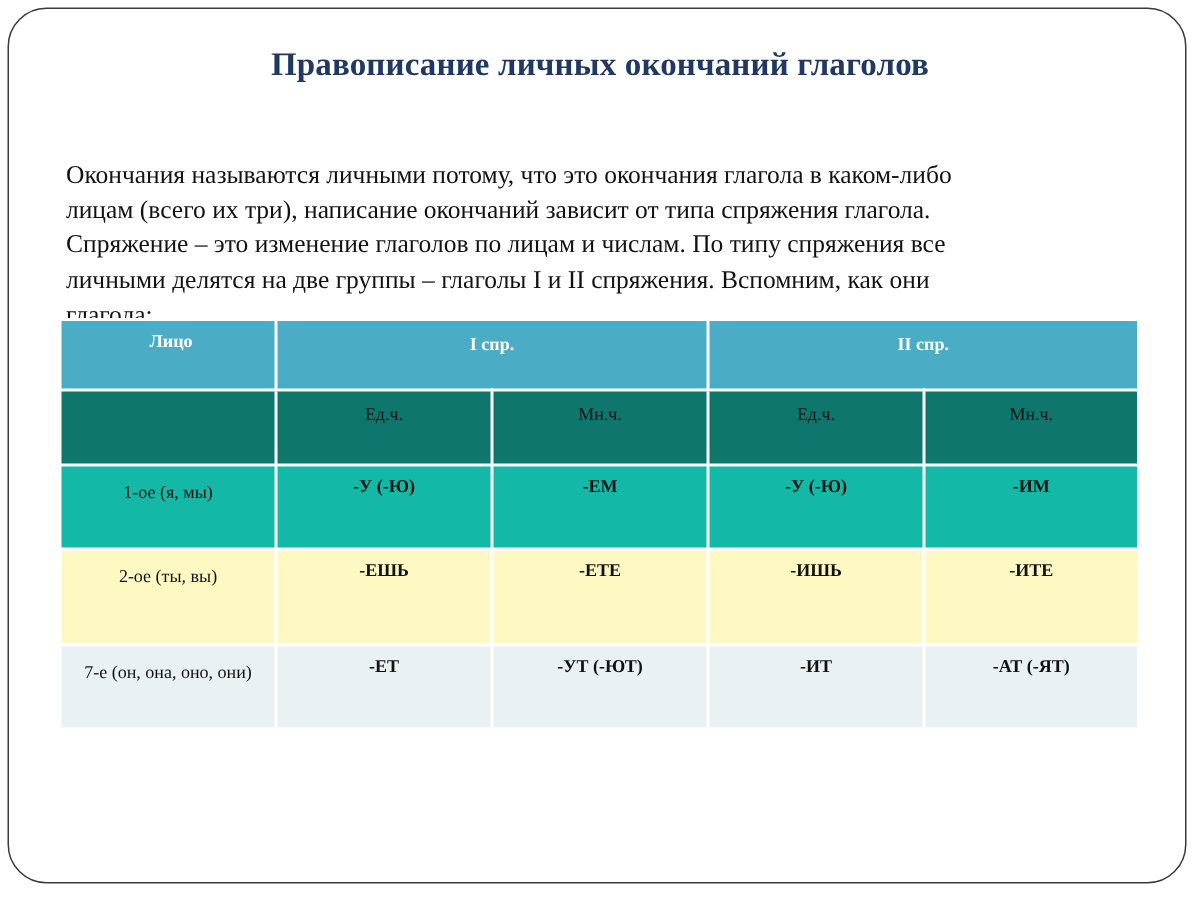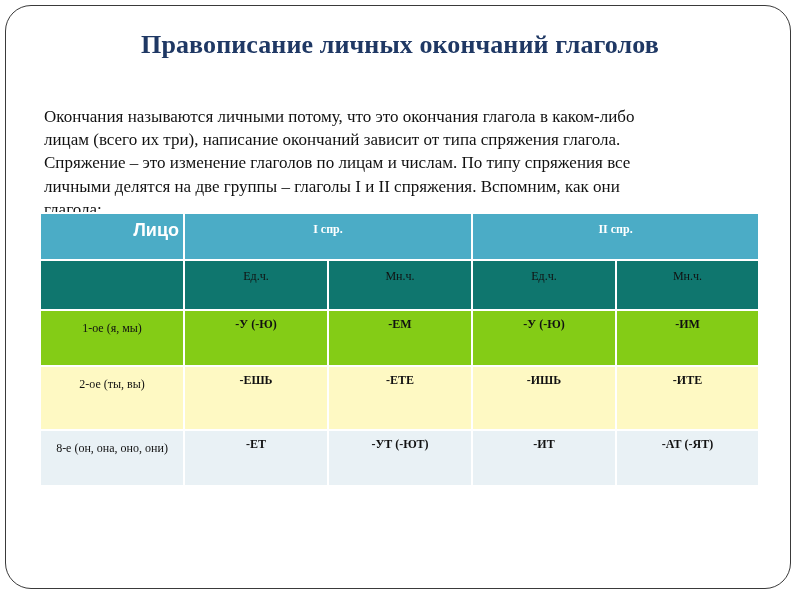--- a/index.html
+++ b/index.html
@@ -6,21 +6,21 @@
   body {
     width: 800px; height: 600px; background: #ffffff; position: relative; overflow: hidden;
     font-family: "Liberation Serif", "DejaVu Serif", serif;
   }
   .frame {
     position: absolute; left: 5px; top: 5px; width: 786px; height: 584px;
     border: 1.5px solid #3a3a3a; border-radius: 26px; box-sizing: border-box;
   }
   .title {
     position: absolute; left: 0; top: 30px; width: 800px; text-align: center;
-    font-size: 26px; font-weight: bold; color: #1f3864;
+    font-size: 22px; font-weight: bold; color: #1f3864;
     font-family: "Liberation Serif", "DejaVu Serif", serif;
     letter-spacing: 0.1px;
   }
   .intro {
     position: absolute; left: 44px; top: 77px; width: 720px;
     font-size: 17px; line-height: 23.2px; color: #111;
     font-family: "Liberation Serif", "DejaVu Serif", serif;
     margin-top: 28px;
   }
   .intro span { display: block; white-space: nowrap; }
@@ -32,25 +32,25 @@
   table.endings td {
     border: 2px solid #ffffff; box-sizing: border-box;
     text-align: center; vertical-align: top; font-size: 12px; color: #111;
     padding: 6px 4px 0 4px;
     font-family: "Liberation Serif", "DejaVu Serif", serif;
   }
   tr.hdr td {
     background: #4bacc6; color: #ffffff; height: 47px; font-weight: bold; padding-top: 8px;
   }
   tr.hdr td.lico {
-    text-align: right; padding-left: 8px; font-family: Liberation Sans, sans-serif;
-    font-size: 18px; padding-top: 6px;
+    text-align: center; padding-left: 8px; font-family: Liberation Serif, serif;
+    font-size: 12px; padding-top: 6px;
   }
   tr.sub td { background: #0f766e; height: 50px; padding-top: 8px; }
-  tr.r1 td { background: #84cc16; height: 56px; }
+  tr.r1 td { background: #14b8a6; height: 56px; }
   tr.r2 td { background: #fef9c3; height: 64px; }
   tr.r3 td { background: #e9f1f5; height: 56px; }
   td.ending { font-weight: bold; }
   td.person { line-height: 23px; }
 </style>
 </head>
 <body>
 
 <div class="frame"></div>
 
@@ -93,20 +93,20 @@
     <td class="ending">-ИМ</td>
   </tr>
   <tr class="r2">
     <td class="person">2-ое (ты, вы)</td>
     <td class="ending">-ЕШЬ</td>
     <td class="ending">-ЕТЕ</td>
     <td class="ending">-ИШЬ</td>
     <td class="ending">-ИТЕ</td>
   </tr>
   <tr class="r3">
-    <td class="person">8-е (он, она, оно, они)</td>
+    <td class="person">7-е (он, она, оно, они)</td>
     <td class="ending">-ЕТ</td>
     <td class="ending">-УТ (-ЮТ)</td>
     <td class="ending">-ИТ</td>
     <td class="ending">-АТ (-ЯТ)</td>
   </tr>
 </tbody>
   </table>
 
 </body></html>

